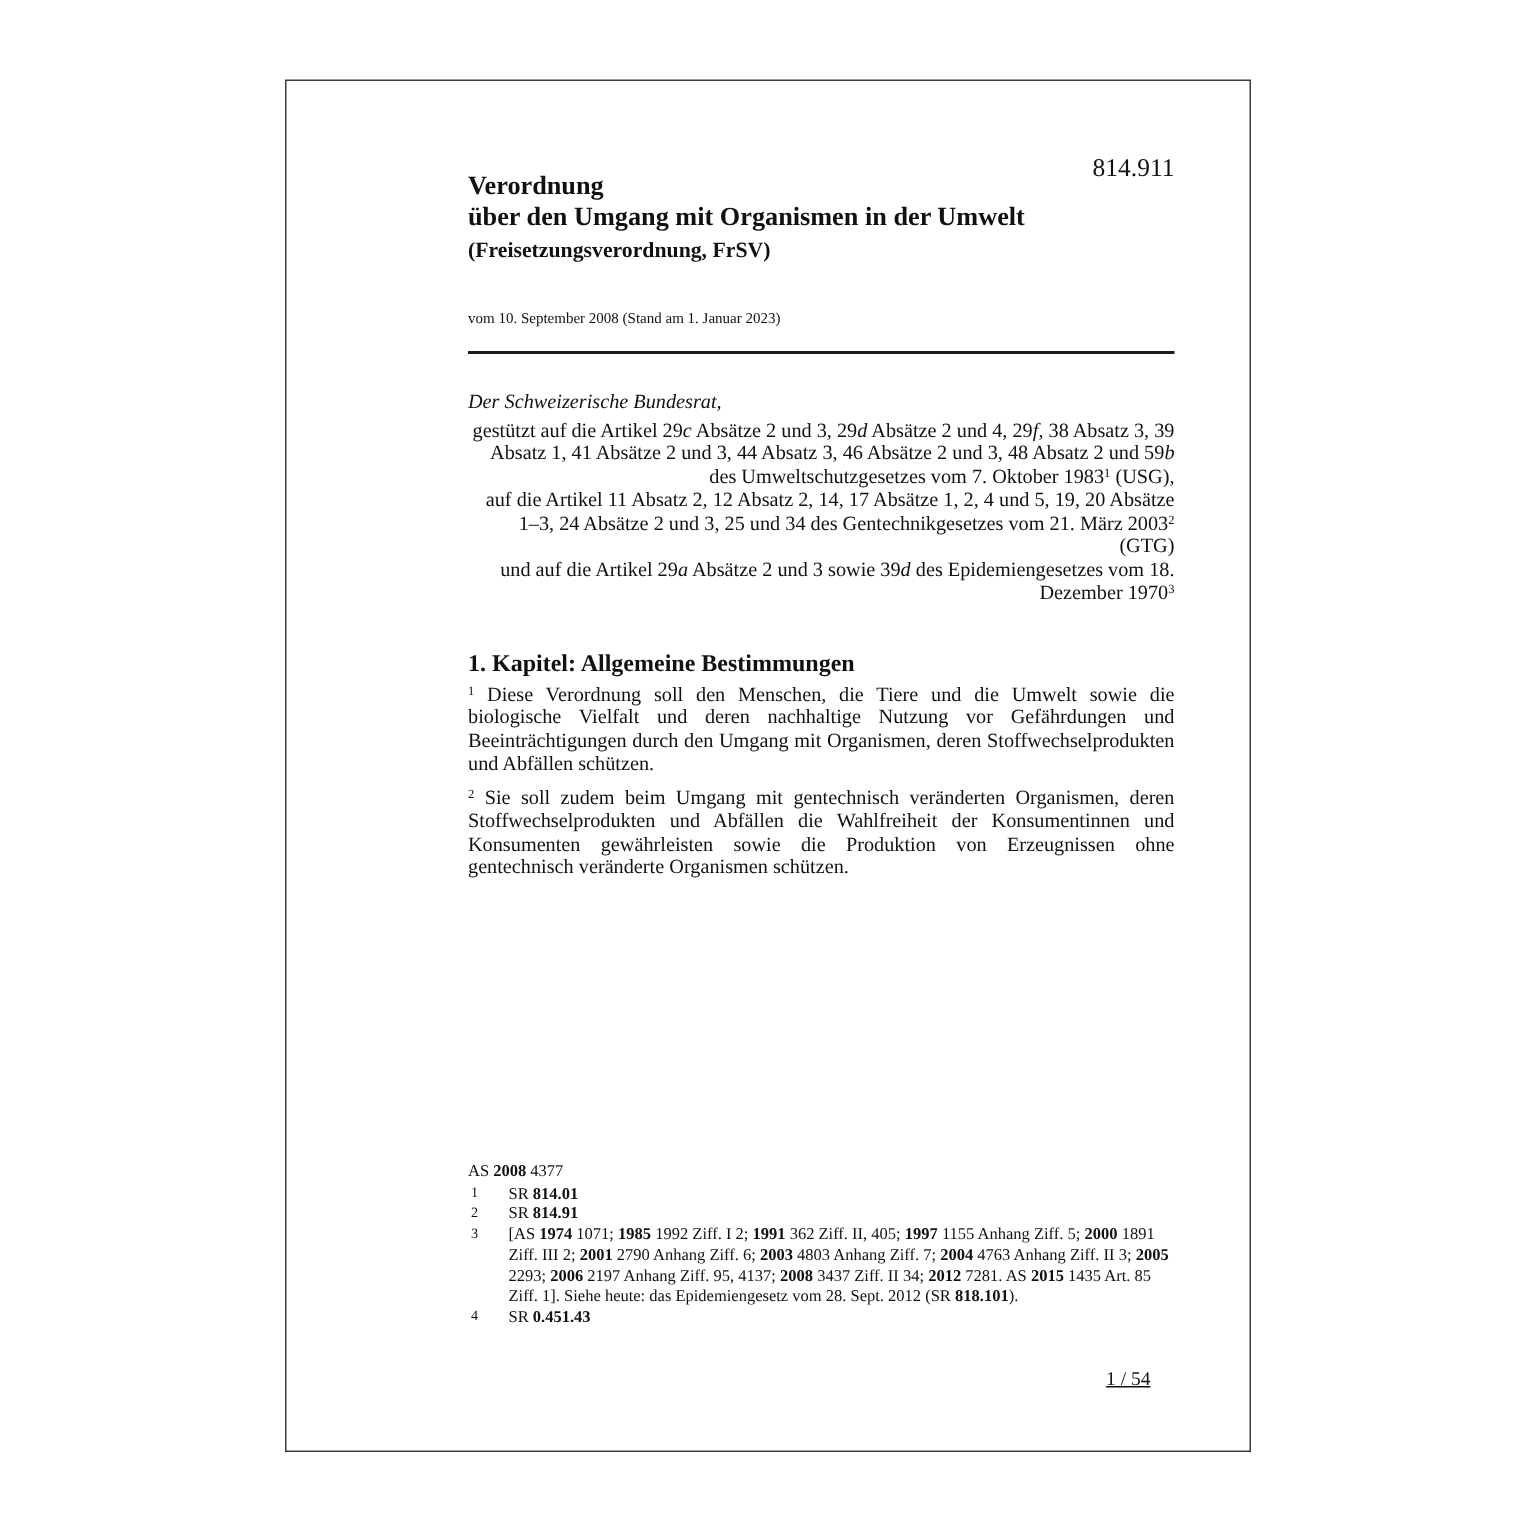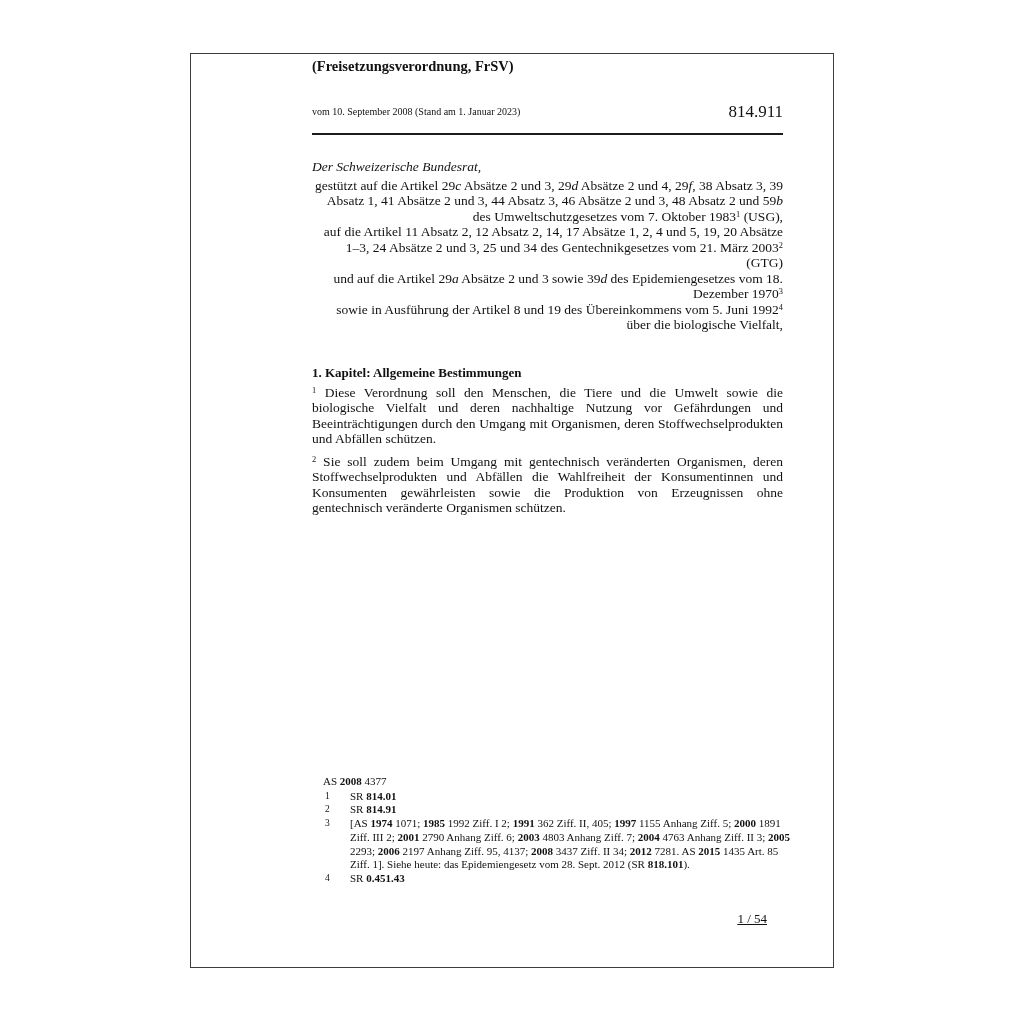--- a/index.html
+++ b/index.html
@@ -28,29 +28,29 @@
   }
   .dateline{margin-top:29px;font-size:10px;line-height:16px;}
   .rule{margin-top:13px;height:2px;background:#1c1c1c;width:100%;}
   .it{font-style:italic;}
   .bd{font-weight:bold;}
   .intro{margin-top:24px;font-style:italic;}
   .clauses{margin-top:3px;}
   .clause{margin:0;text-align:right;}
   .enacts{margin-top:5px;font-style:italic;}
   .chapter{
-    margin:31px 0 0 0;font-weight:bold;font-size:13px;line-height:17px;
+    margin:31px 0 0 0;font-weight:bold;font-size:16px;line-height:17px;
   }
   .artline{margin-top:20px;font-size:13.5px;line-height:16px;}
   .artnum{display:inline-block;width:85px;font-weight:bold;}
   .para{margin:0;margin-top:4px;text-align:justify;}
   .para + .para{margin-top:7px;}
   sup{font-size:0.62em;line-height:0;vertical-align:baseline;position:relative;top:-0.45em;}
   .footnotes{
-    position:absolute;left:11px;top:721px;width:100%;
+    position:absolute;left:0;top:721px;width:100%;
     font-size:11px;line-height:13.7px;
   }
   .asline{margin-bottom:1px;}
   .fnrow{display:flex;align-items:flex-start;}
   .fnmark{
     width:27px;flex-shrink:0;font-size:9.5px;line-height:13.7px;
     padding-left:2px;box-sizing:border-box;
   }
   .fntext{flex:1;}
   .pagenum{
@@ -58,34 +58,37 @@
   }
 </style>
 </head>
 <body>
 
 <div class="sheet">
   <div class="content">
 
     <div class="docnum">814.911</div>
 
+    <div class="title">
+      <div>Verordnung</div>
+      <div>über den Umgang mit Organismen in der Umwelt</div>
+    </div>
 
     <div class="subtitle">(Freisetzungsverordnung, FrSV)</div>
 
     <div class="dateline">vom 10. September 2008 (Stand am 1. Januar 2023)</div>
 
     <div class="rule"></div>
 
     <div class="intro">Der Schweizerische Bundesrat,</div>
 
     <div class="clauses">
       <div class="clause"><span>gestützt auf die Artikel 29</span><span class="it">c</span><span> Absätze 2 und 3, 29</span><span class="it">d</span><span> Absätze 2 und 4, 29</span><span class="it">f</span><span>, 38 Absatz 3, 39 Absatz 1, 41 Absätze 2 und 3, 44 Absatz 3, 46 Absätze 2 und 3, 48 Absatz 2 und 59</span><span class="it">b</span><span> des Umweltschutzgesetzes vom 7. Oktober 1983</span><sup>1</sup><span> (USG),</span></div>
       <div class="clause"><span>auf die Artikel 11 Absatz 2, 12 Absatz 2, 14, 17 Absätze 1, 2, 4 und 5, 19, 20 Absätze 1–3, 24 Absätze 2 und 3, 25 und 34 des Gentechnikgesetzes vom 21. März 2003</span><sup>2</sup><span> (GTG)</span></div>
       <div class="clause"><span>und auf die Artikel 29</span><span class="it">a</span><span> Absätze 2 und 3 sowie 39</span><span class="it">d</span><span> des Epidemiengesetzes vom 18. Dezember 1970</span><sup>3</sup></div>
-      <div class="clause"><span>sowie in Ausführung der Artikel 8 und 19 des Übereinkommens vom 5. Juni 1992</span><sup>4</sup><span> über die biologische Vielfalt,</span></div>
     </div>
 
 
     <div class="chapter">1. Kapitel: Allgemeine Bestimmungen</div>
 
 
     <p class="para"><sup>1</sup><span> Diese Verordnung soll den Menschen, die Tiere und die Umwelt sowie die biologische Vielfalt und deren nachhaltige Nutzung vor Gefährdungen und Beeinträchtigungen durch den Umgang mit Organismen, deren Stoffwechselprodukten und Abfällen schützen.</span></p>
     <p class="para"><sup>2</sup><span> Sie soll zudem beim Umgang mit gentechnisch veränderten Organismen, deren Stoffwechselprodukten und Abfällen die Wahlfreiheit der Konsumentinnen und Konsumenten gewährleisten sowie die Produktion von Erzeugnissen ohne gentechnisch veränderte Organismen schützen.</span></p>
 
     <div class="footnotes">

